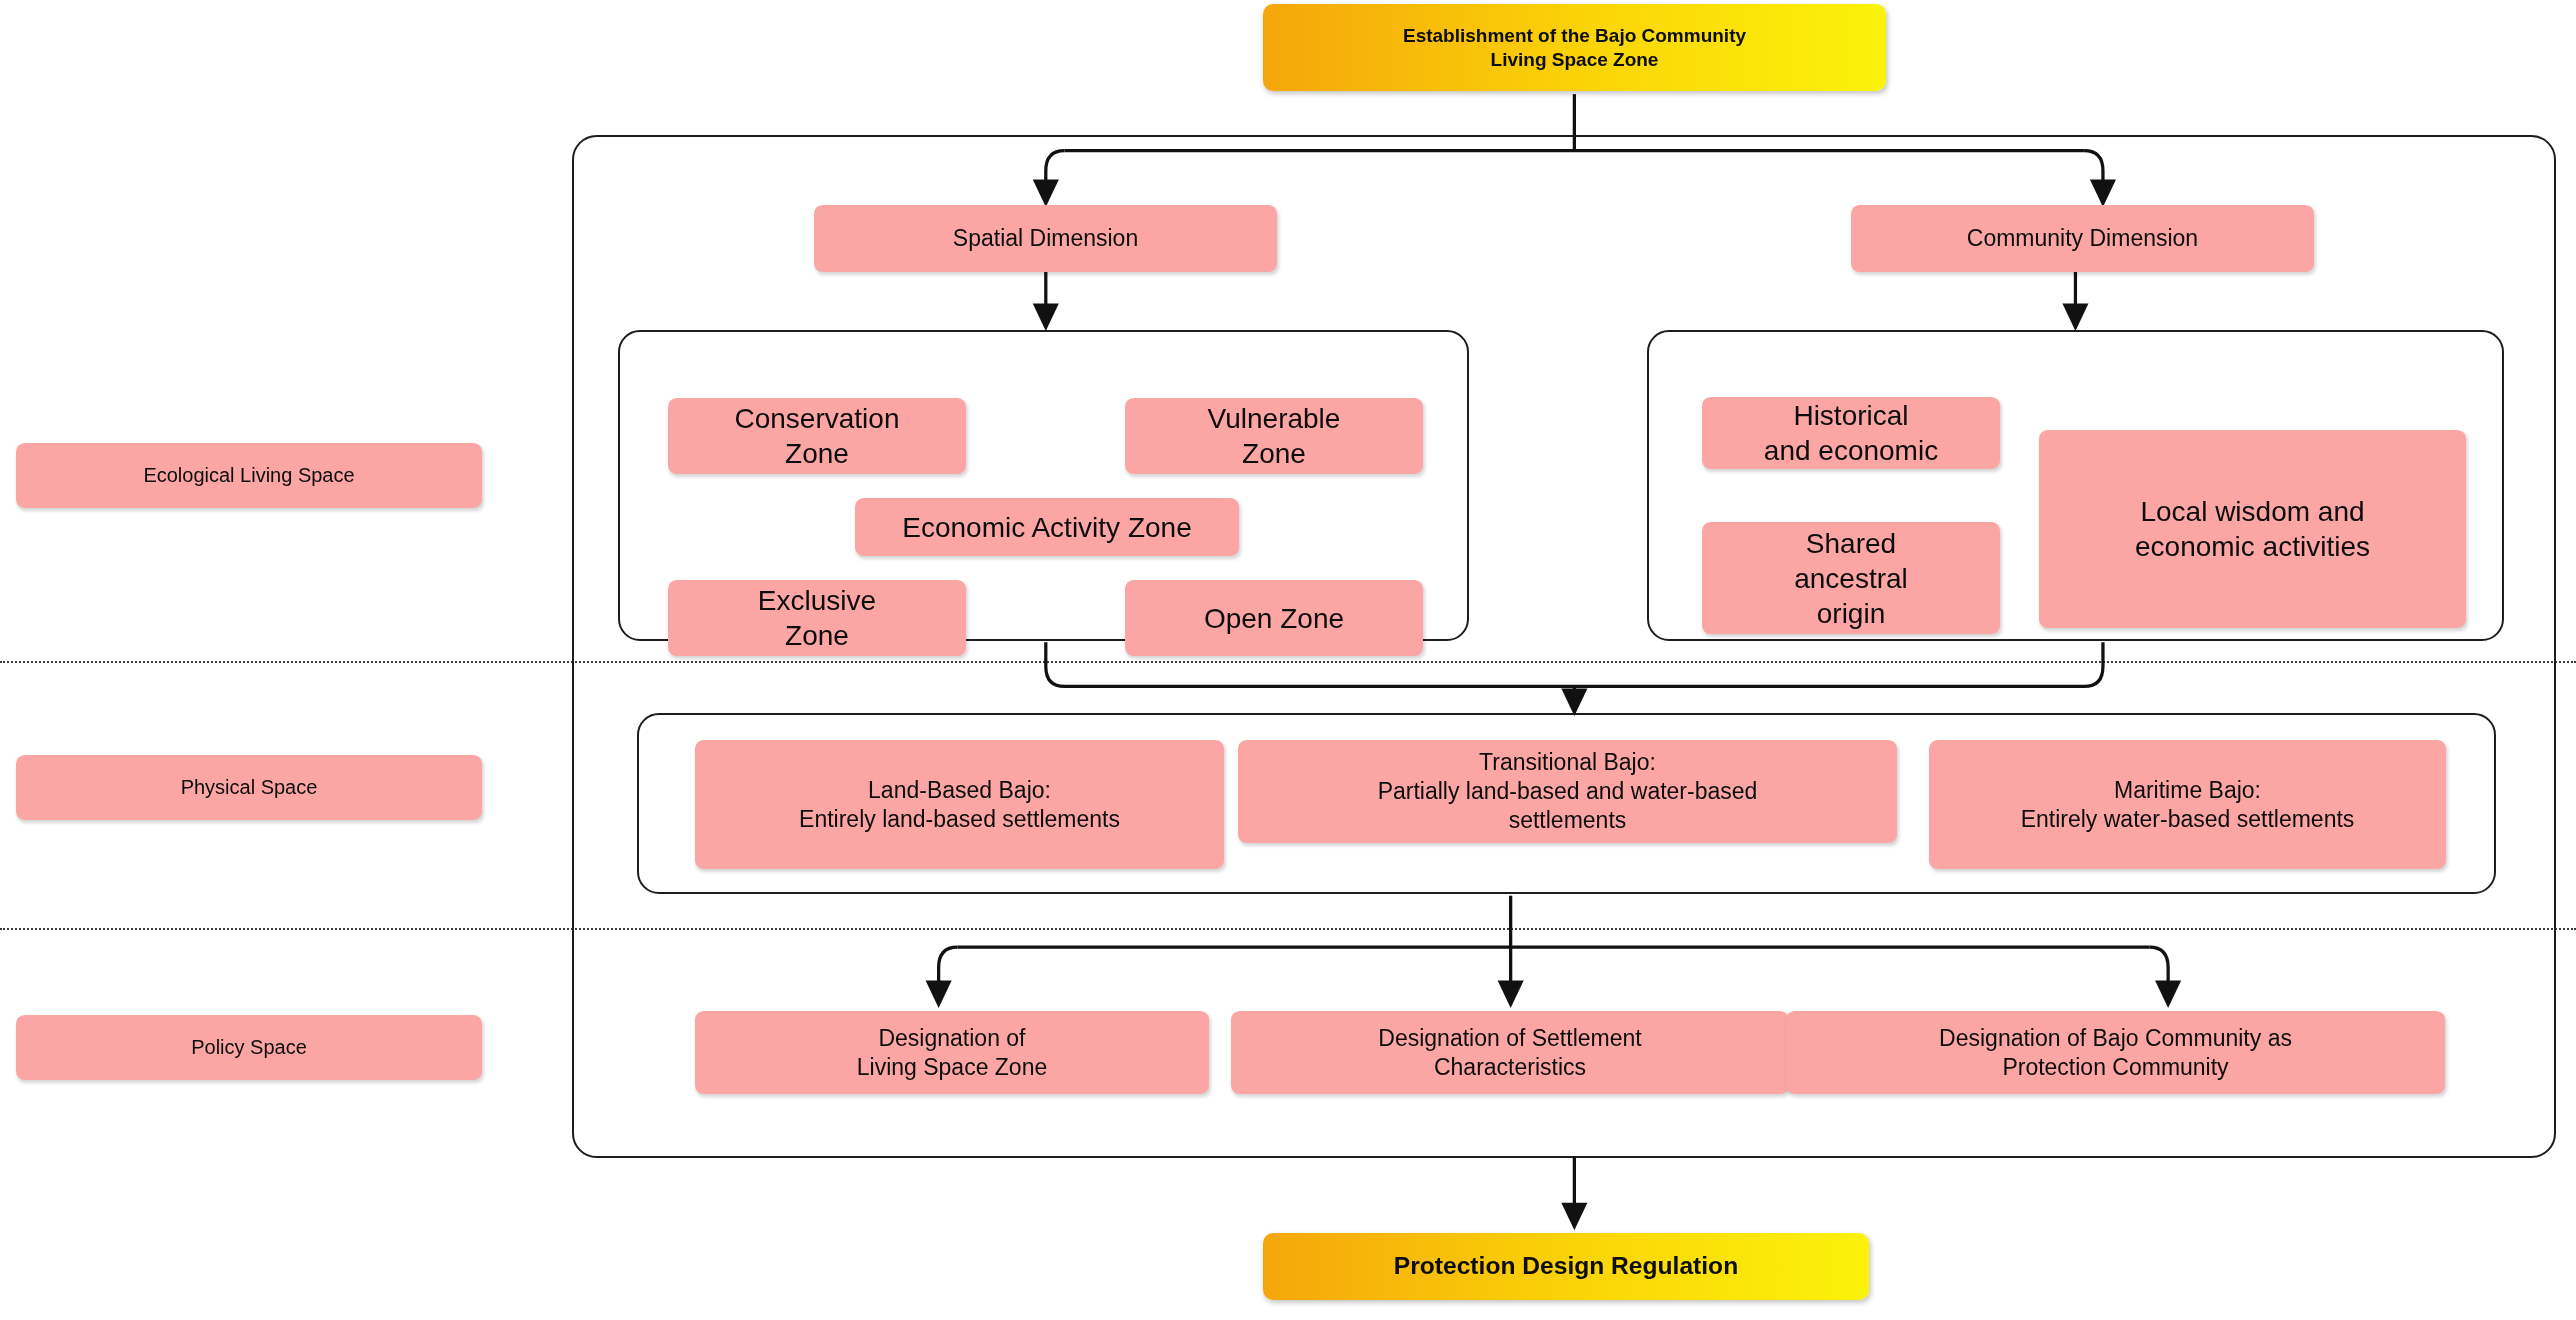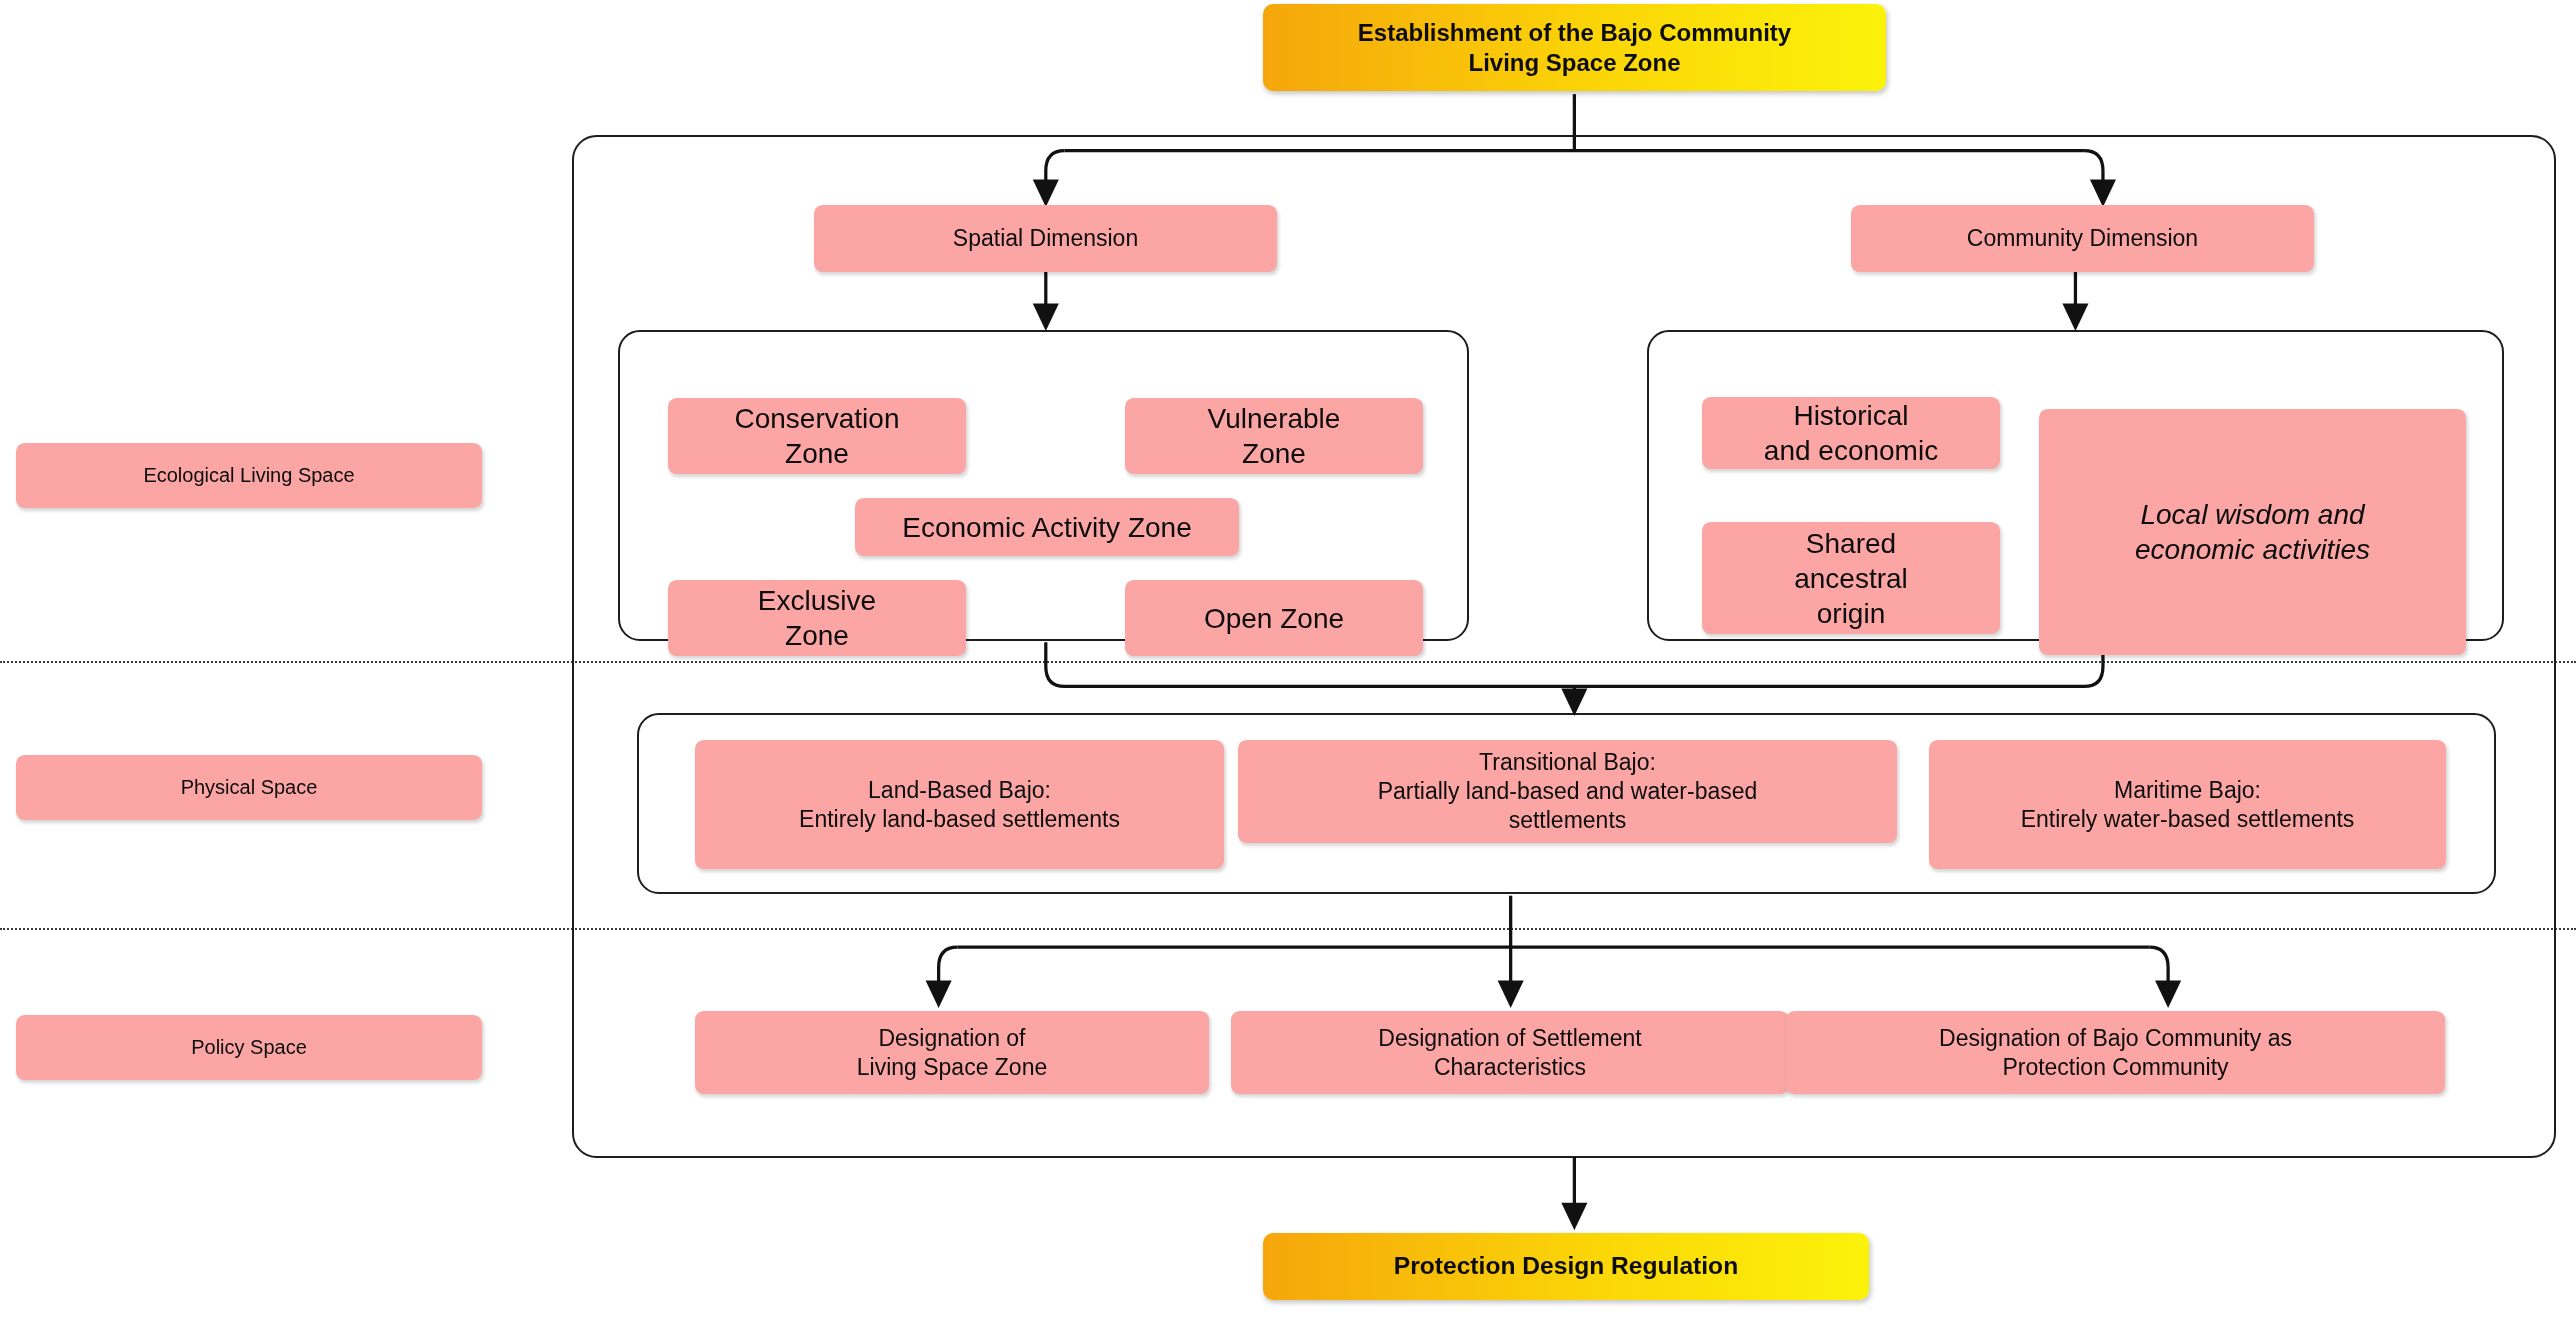--- a/index.html
+++ b/index.html
@@ -72,21 +72,21 @@
     position: absolute;
     left: 0; top: 0;
     width: 2576px;
     height: 1320px;
     pointer-events: none;
   }
   #wires path, #wires line { fill: none; stroke: #111111; stroke-width: 4.5; }
   #wires .head { fill: #111111; stroke: none; }
 
   
-  .t-title   { font-size: 24px; }
+  .t-title   { font-size: 19px; }
   .t-side    { font-size: 20px; }
   .t-dim     { font-size: 23px; }
   .t-zone    { font-size: 28px; margin-top: 44px; }
   .t-phys    { font-size: 23px; }
   .t-policy  { font-size: 23px; }
   .t-bottom  { font-size: 24.6px; }
 </style>
 </head>
 <body>
 
@@ -168,21 +168,21 @@
 
   <div class="node grey t-zone" style="left:1125px; top:536px; width:298px; height:76px;">Open Zone</div>
 
   <div class="node grey t-zone" style="left:1702px; top:353px; width:298px; height:72px;">Historical
 and economic</div>
 
   <div class="node grey t-zone" style="left:1702px; top:478px; width:298px; height:112px;">Shared
 ancestral
 origin</div>
 
-  <div class="node grey t-zone" style="left:2039px; top:365px; width:427px; height:246px;font-style:italic;">Local wisdom and
+  <div class="node grey t-zone" style="left:2039px; top:386px; width:427px; height:198px;">Local wisdom and
 economic activities</div>
 
   <div class="node grey t-phys" style="left:695px; top:740px; width:529px; height:129px;">Land-Based Bajo:
 Entirely land-based settlements</div>
 
   <div class="node grey t-phys" style="left:1238px; top:740px; width:659px; height:103px;">Transitional Bajo:
 Partially land-based and water-based
 settlements</div>
 
   <div class="node grey t-phys" style="left:1929px; top:740px; width:517px; height:129px;">Maritime Bajo:

